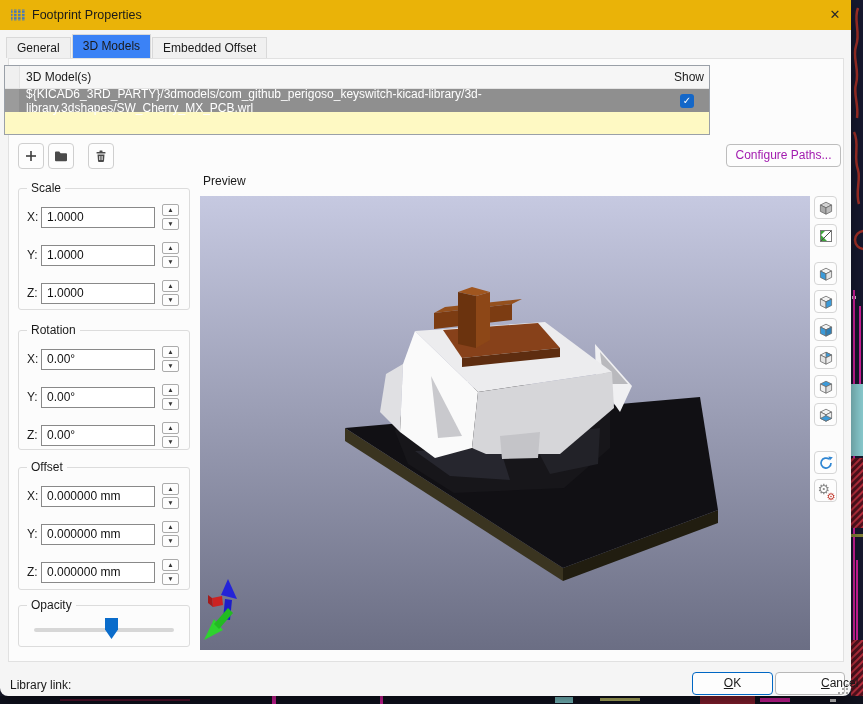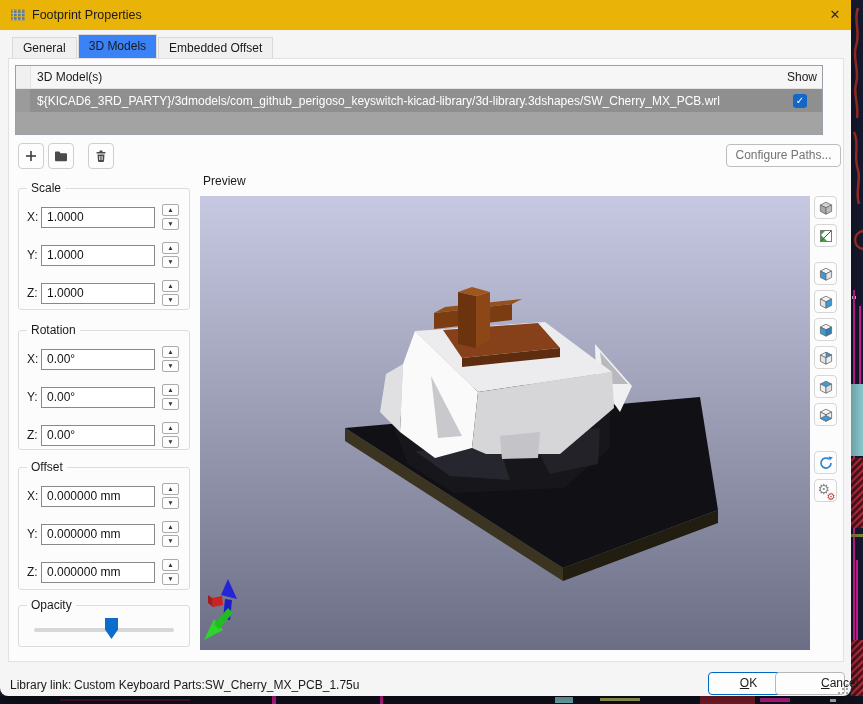--- a/index.html
+++ b/index.html
@@ -11,44 +11,44 @@
   .dialog { position:absolute; left:0; top:0; width:851px; height:696px;
             background:#f5f5f5; border-radius:0 0 8px 8px;
             box-shadow:0 6px 20px rgba(0,0,0,.5); z-index:2; }
   .titlebar { position:absolute; left:0; top:0; width:851px; height:30px; background:#eab308;
               display:flex; align-items:center; border-radius:0; }
   .app-icon { position:absolute; left:10px; top:7px; width:16px; height:16px; }
   .title-text { position:absolute; left:32px; top:8px; font-size:12.5px; }
   .close-btn { position:absolute; left:822px; top:3px; width:26px; height:24px; text-align:center;
                line-height:24px; font-size:13px; color:#2a2a2a; cursor:pointer; }
   
-  .tabbar { position:absolute; left:12px; top:37px; height:22px; display:flex; z-index:3; }
+  .tabbar { position:absolute; left:6px; top:37px; height:22px; display:flex; z-index:3; }
   .tab { padding:0 10px; height:21px; line-height:20px; background:#f0f0f0;
          border:1px solid #d9d9d9; border-bottom:none; margin-right:1px; white-space:nowrap; }
   .tab.selected { background:#3b82f6; height:24px; line-height:23px; margin-top:-3px; position:relative; z-index:4; }
   .panel { position:absolute; left:8px; top:58px; width:836px; height:604px;
            background:#fcfcfc; border:1px solid #e1e1e1; }
   
-  .model-table { position:absolute; left:15px; top:65px; width:808px; height:70px;
-                 background:#a3a3a3; border:1px solid #9aa0a8; }
+  .model-table { position:absolute; left:4px; top:65px; width:706px; height:70px;
+                 background:#fef9c3; border:1px solid #9aa0a8; }
   .mt-header { display:flex; height:23px; background:#f6f6f6; border-bottom:1px solid #e3e3e3; align-items:center; }
   .mt-corner { width:15px; height:100%; background:#f0f0f0; border-right:1px solid #e3e3e3; }
   .mt-col-model { flex:1; padding:0 6px; }
   .mt-col-show { width:44px; text-align:right; padding:0 5px; }
   .mt-row { display:flex; height:23px; align-items:center; }
   .mt-row.selected { background:#8f8f8f; color:#ffffff; }
   .mt-row .mt-corner { background:#9b9b9b; border-right:1px solid #8f8f8f; }
   .mt-row .mt-col-show { display:flex; justify-content:center; }
   .checkbox { width:14px; height:14px; background:#1467c8; border-radius:3px; color:#fff;
               font-size:10px; line-height:14px; text-align:center; }
   
   .iconbtn { position:absolute; width:26px; height:26px; background:#fdfdfd; border:1px solid #cfcfcf;
              border-radius:4px; display:flex; align-items:center; justify-content:center; cursor:pointer; }
   .textbtn { position:absolute; background:#fdfdfd; border:1px solid #bdbdbd; border-radius:4px;
-             font-size:12px; text-align:center; cursor:pointer; color:#737373; }
+             font-size:12px; text-align:center; cursor:pointer; color:#a21caf; }
   
   .group { position:absolute; left:18px; width:172px; border:1px solid #dcdcdc; border-radius:3px; }
   .group-label { position:absolute; top:-8px; left:8px; background:#fcfcfc; padding:0 4px; }
   .xyzrow { position:absolute; left:8px; height:26px; display:flex; align-items:center; }
   .axis-label { width:14px; }
   .field { width:114px; height:21px; border:1px solid #898989; background:#fff; padding:0 5px;
            font-family:"Liberation Sans", sans-serif; font-size:12px; color:#111; }
   .spin { display:flex; flex-direction:column; margin-left:7px; gap:2px; }
   .sb { width:17px; height:12px; border:1px solid #ababab; border-radius:2px; background:#fdfdfd;
         font-size:6.5px; line-height:10px; text-align:center; color:#333; cursor:pointer; }
@@ -65,21 +65,21 @@
          border:1px solid #d6d6d6; border-radius:4px; display:flex; align-items:center;
          justify-content:center; cursor:pointer; }
   .gearwrap { position:relative; width:16px; height:16px; }
   .gear1 { position:absolute; left:0; top:-2px; font-size:14px; color:#8a8a8a; }
   .gear2 { position:absolute; right:-2px; bottom:-3px; font-size:10px; color:#c23a2f; }
   
   .footer-label { position:absolute; left:10px; top:678px; }
   .footer-value { position:absolute; left:74px; top:678px; }
   .btn { position:absolute; top:672px; height:23px; background:#fdfdfd; border-radius:4px;
          font-size:12px; text-align:center; line-height:21px; cursor:pointer; }
-  .btn-ok { left:692px; width:81px; border:1px solid #0067c4;margin-left:16px; }
+  .btn-ok { left:692px; width:81px; border:1px solid #0067c4; }
   .btn-cancel { left:775px; width:70px; border:1px solid #b8b8b8;padding-left:45px; }
   .u { text-decoration:underline; }
   .grip { position:absolute; left:836px; top:682px; }
 </style>
 </head>
 <body>
 
 <div class="screen">
 
   <svg style="position:absolute;left:851px;top:0;" width="12" height="704" viewBox="0 0 12 704">
@@ -382,21 +382,20 @@
       </svg>
     </div>
     <div class="vtb" style="top:479px;">
       <span class="gearwrap">
         <span class="gear1">⚙</span>
         <span class="gear2">⚙</span>
       </span>
     </div>
 
     <span class="footer-label">Library link:</span>
-    <span class="footer-value">Custom Keyboard Parts:SW_Cherry_MX_PCB_1.75u</span>
     <div class="btn btn-ok"><span class="u">O</span><span>K</span></div>
     <div class="btn btn-cancel"><span class="u">C</span><span>ancel</span></div>
 
     <svg class="grip" width="13" height="13" viewBox="0 0 13 13">
       <g fill="#a5a5a5">
         <rect x="10" y="2" width="2" height="2"></rect>
           <rect x="10" y="6" width="2" height="2"></rect>
           <rect x="10" y="10" width="2" height="2"></rect>
         <rect x="6" y="6" width="2" height="2"></rect>
           <rect x="6" y="10" width="2" height="2"></rect>

